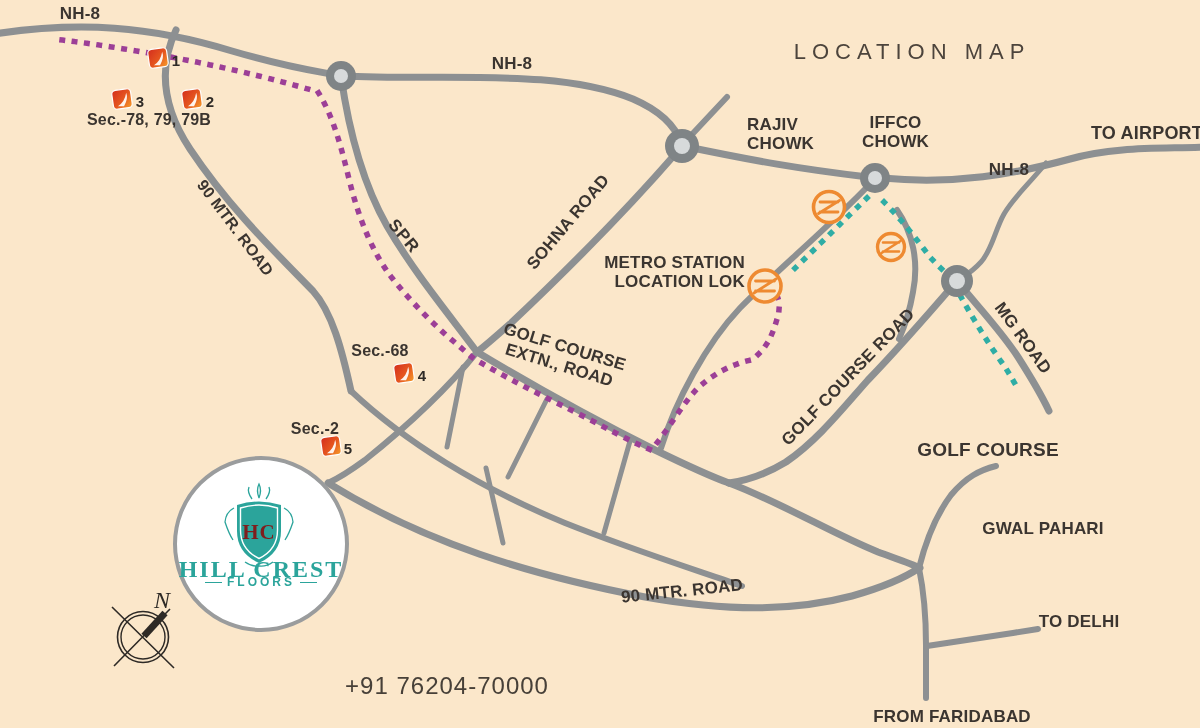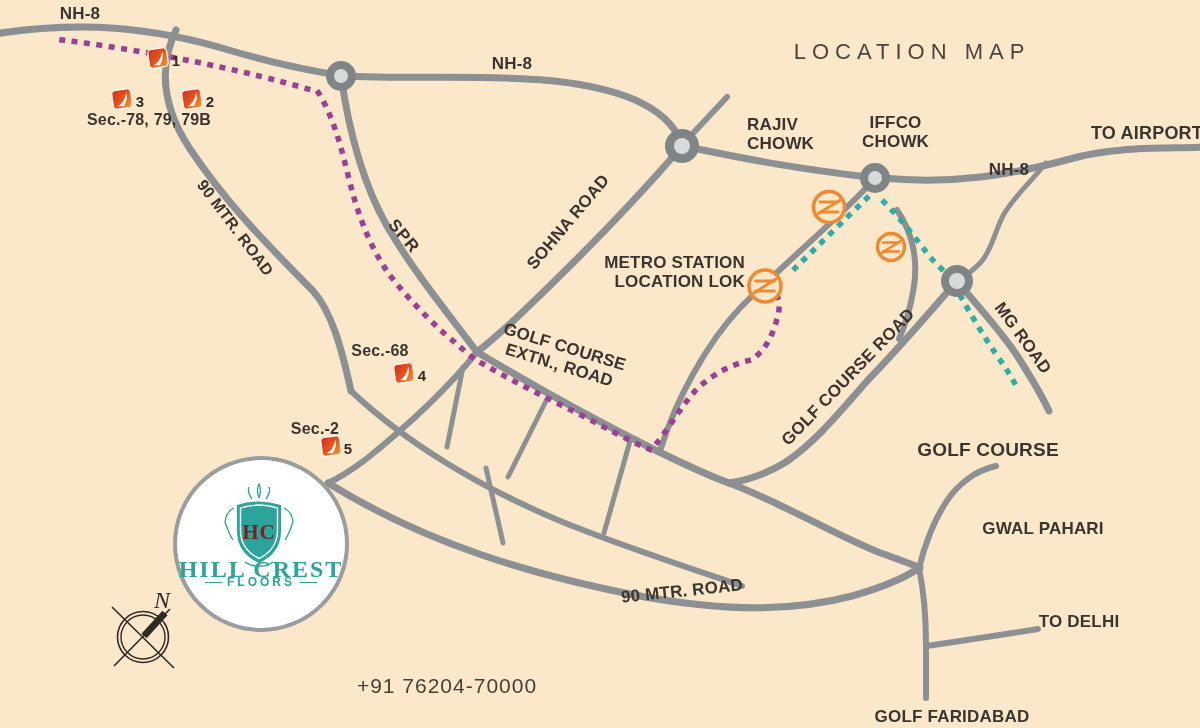--- a/index.html
+++ b/index.html
@@ -27,21 +27,21 @@
   .lbl.right{text-align:right;transform:none;}
   .title{
     position:absolute;left:912px;top:52px;
     transform:translate(-50%,-50%);
     font-size:22px;font-weight:400;
     letter-spacing:6px;color:#4c443c;white-space:nowrap;
   }
   .phone{
     position:absolute;left:447px;top:686px;
     transform:translate(-50%,-50%);
-    font-size:21px;font-weight:400;color:#474038;
+    font-size:24px;font-weight:400;color:#474038;
     letter-spacing:1px;white-space:nowrap;
   }
   .marker-num{
     position:absolute;transform:translate(-50%,-50%);
     font-size:15px;font-weight:bold;color:#2f2b27;
   }
   .logo-name{
     position:absolute;left:261px;top:569px;
     transform:translate(-50%,-50%);
     font-family:"Liberation Serif", serif;
@@ -230,21 +230,21 @@
     <div>EXTN., ROAD</div>
   </div>
   <div class="lbl" style="left:848px;top:377px;transform:translate(-50%,-50%) rotate(-46deg);">GOLF COURSE ROAD</div>
   <div class="lbl" style="left:1023px;top:338px;transform:translate(-50%,-50%) rotate(54deg);">MG ROAD</div>
   <div class="lbl small" style="left:235px;top:228px;transform:translate(-50%,-50%) rotate(53deg);">90 MTR. ROAD</div>
   <div class="lbl" style="left:682px;top:591px;transform:translate(-50%,-50%) rotate(-6deg);">90 MTR. ROAD</div>
 
   <div class="lbl" style="left:988px;top:450px;font-size:19px;">GOLF COURSE</div>
   <div class="lbl" style="left:1043px;top:529px;">GWAL PAHARI</div>
   <div class="lbl" style="left:1079px;top:622px;">TO DELHI</div>
-  <div class="lbl" style="left:952px;top:717px;">GOLF FARIDABAD</div>
+  <div class="lbl" style="left:952px;top:717px;">FROM FARIDABAD</div>
 
   <div class="lbl small" style="left:149px;top:81px;margin-top:39px;">Sec.-78, 79, 79B</div>
   <div class="lbl small" style="left:380px;top:351px;">Sec.-68</div>
   <div class="lbl small" style="left:315px;top:429px;">Sec.-2</div>
 
   <div class="marker-num" style="left:176px;top:60px;">1</div>
   <div class="marker-num" style="left:210px;top:101px;">2</div>
   <div class="marker-num" style="left:140px;top:101px;">3</div>
   <div class="marker-num" style="left:422px;top:375px;">4</div>
   <div class="marker-num" style="left:348px;top:448px;">5</div>

